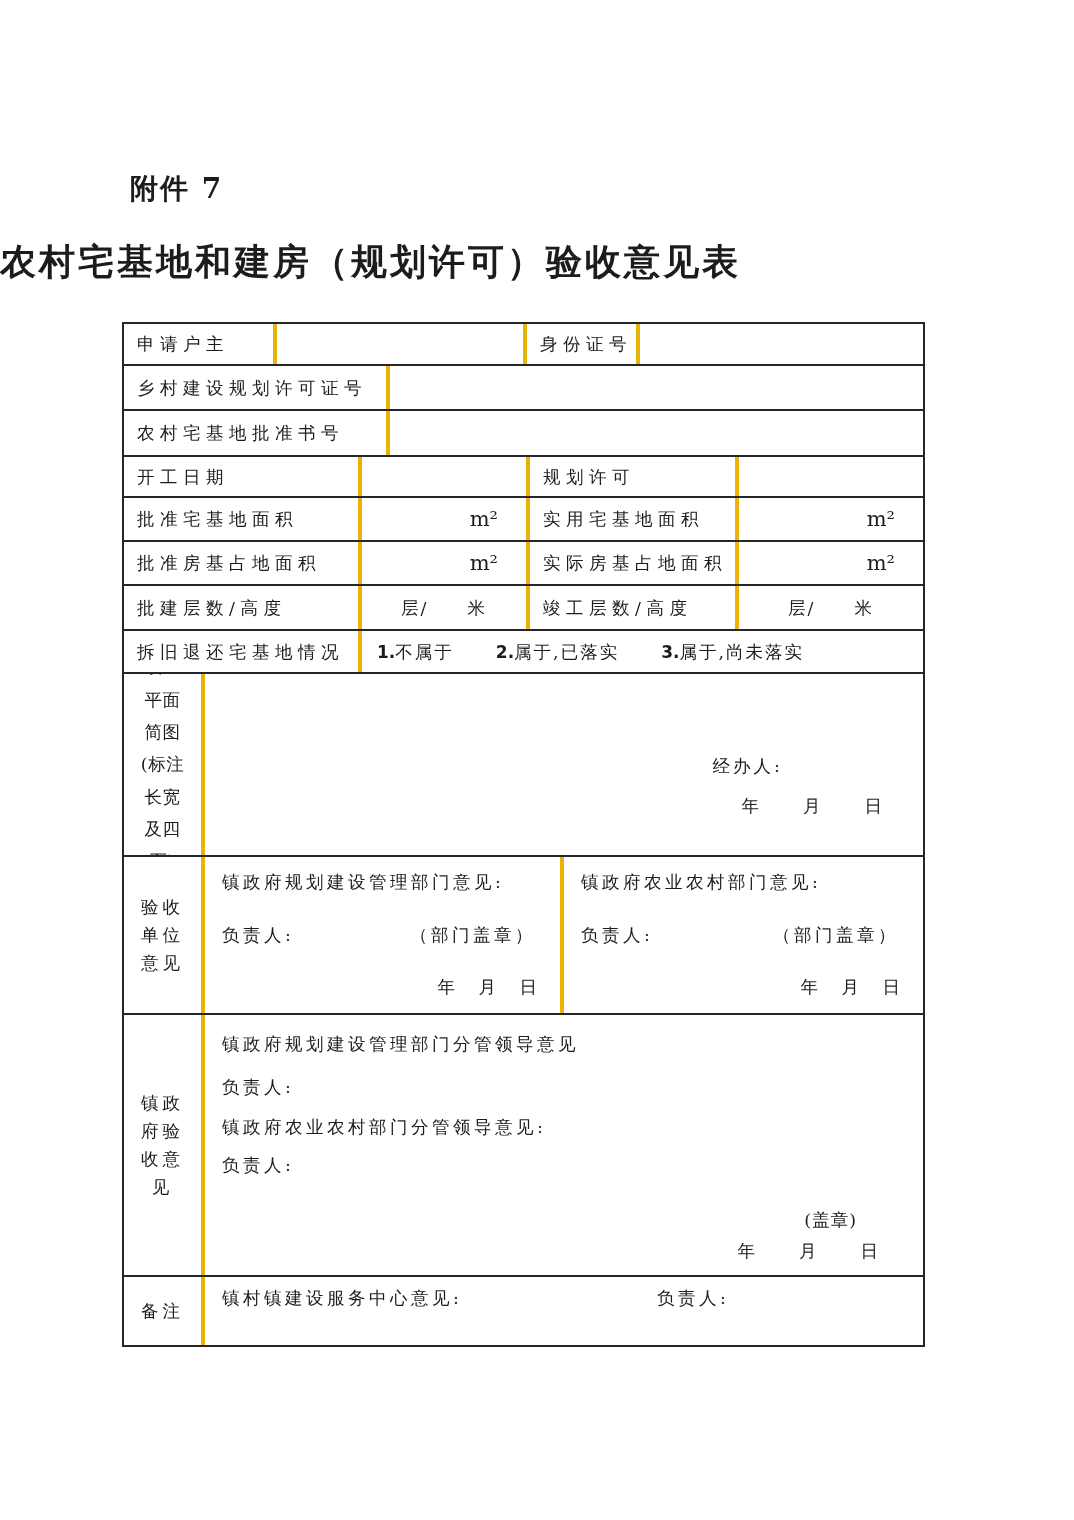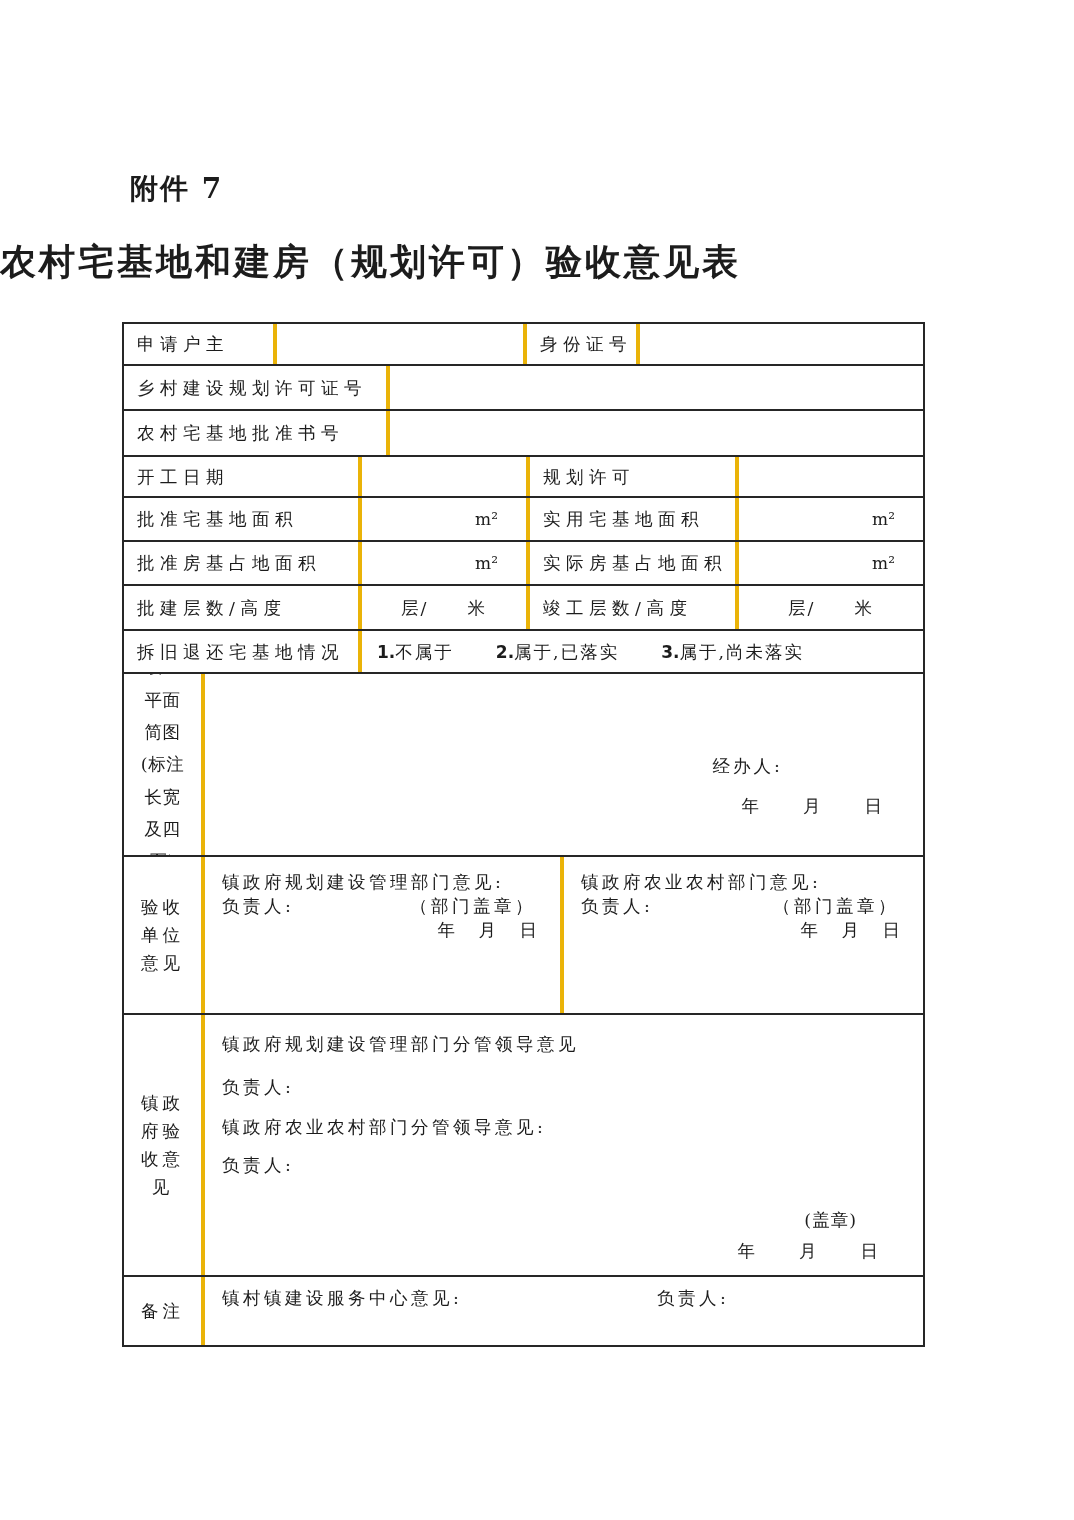--- a/index.html
+++ b/index.html
@@ -32,35 +32,35 @@
     font-size:17.5px;letter-spacing:5.5px;
     padding-left:13px;overflow:hidden;
   }
   .cell.last{border-right:none;flex:1;}
   .r1{height:42px}.r2{height:45px}.r3{height:46px}.r4{height:41px}
   .r5{height:44px}.r6{height:44px}.r7{height:45px}.r8{height:43px}
   .r9{height:183px}.r10{height:158px}.r11{height:262px}.r12{height:68px}
   .w153{width:153px}.w250{width:250px}.w113{width:113px}
   .w266{width:266px}.w238{width:238px}.w168{width:168px}
   .w209{width:209px}.w359{width:359px}.w81{width:81px}
-  .unit{justify-content:flex-end;padding-left:0;padding-right:28px;letter-spacing:0;font-size:17px;}
+  .unit{justify-content:flex-end;padding-left:0;padding-right:28px;letter-spacing:0;font-size:21px;}
   .floors{justify-content:center;padding-left:0;letter-spacing:2px;}
   .options{letter-spacing:2px;gap:42px;padding-left:15px;border-radius:9px;}
   .opt b{font-family:"DejaVu Sans","Liberation Sans",sans-serif;font-weight:700;letter-spacing:0;font-size:17px;}
   .vlabel{
     justify-content:center;text-align:center;padding:16px;
     white-space:pre-line;letter-spacing:4px;line-height:1.6;
   }
   .vlabel-tight{letter-spacing:0.5px;line-height:1.85;}
   .relcell{position:relative;padding:0;letter-spacing:3.5px;display:block;}
   .abs{position:absolute;white-space:nowrap;}
   .sk-handler{right:140px;top:80px;letter-spacing:3px;}
   .sk-date{right:38px;top:120px;letter-spacing:3px;}
   .opinion{
-    display:flex;flex-direction:column;
+    display:flex;flex-direction:column;justify-content:space-between;
     letter-spacing:3.5px;padding:13px 0 14px 17px;align-items:stretch;
   }
   .op-mid{display:flex;justify-content:space-between;padding-right:24px;}
   .op-date{align-self:flex-end;padding-right:20px;letter-spacing:3px;}
   .t-line1{left:17px;top:17px}
   .t-line2{left:17px;top:60px}
   .t-line3{left:17px;top:100px}
   .t-line4{left:17px;top:138px}
   .t-seal{right:66px;top:193px;letter-spacing:1px}
   .t-date{right:42px;top:224px;letter-spacing:3px}

